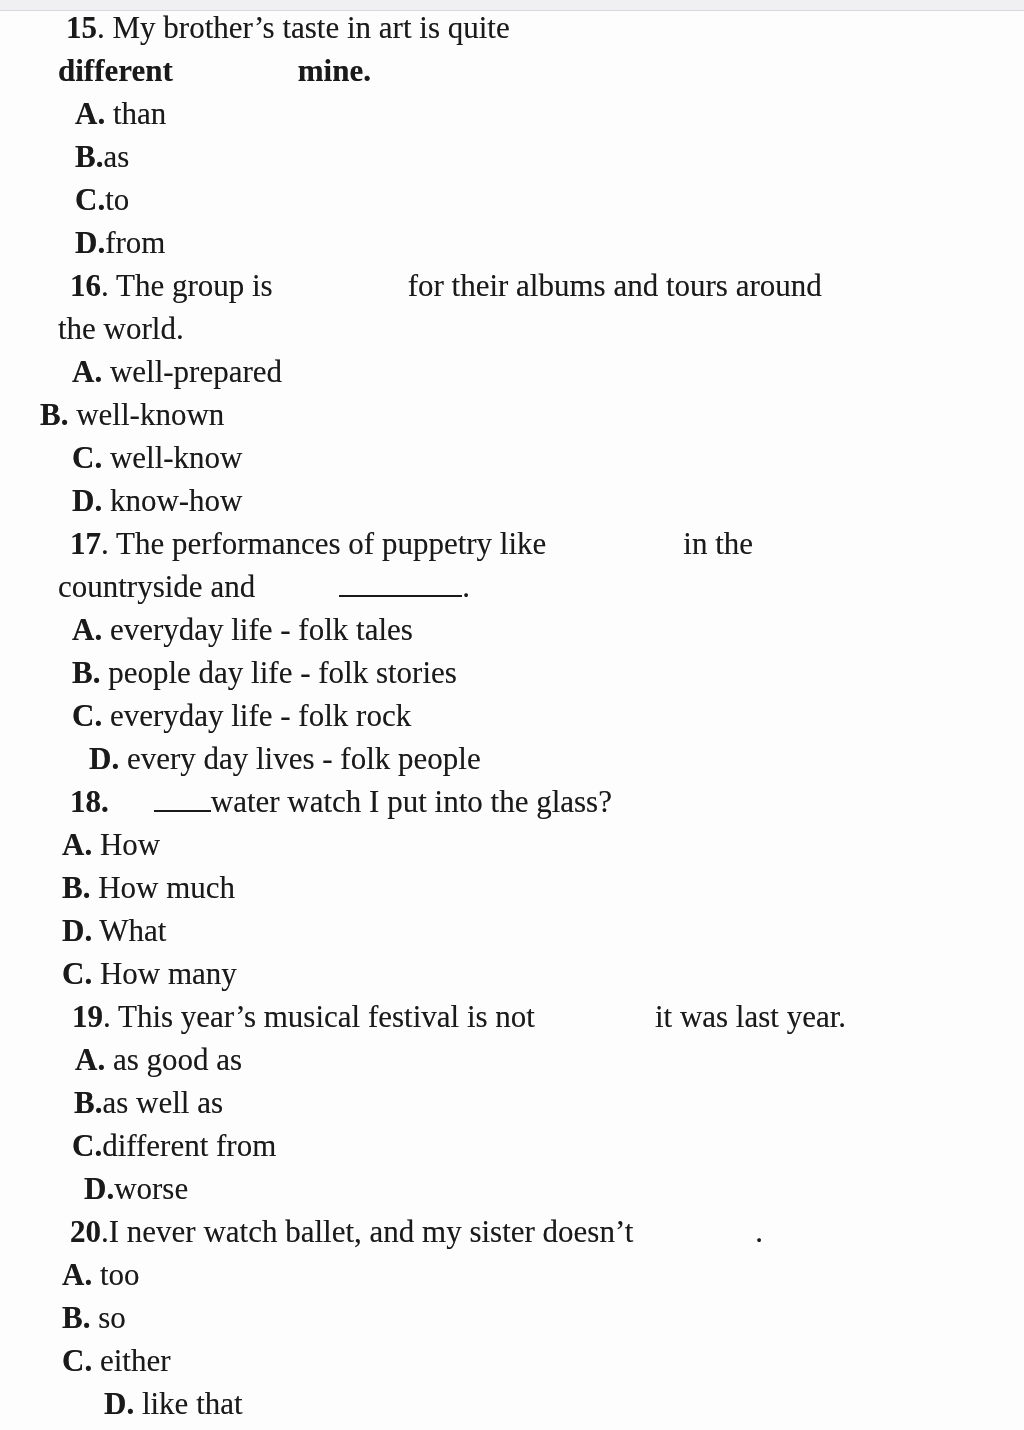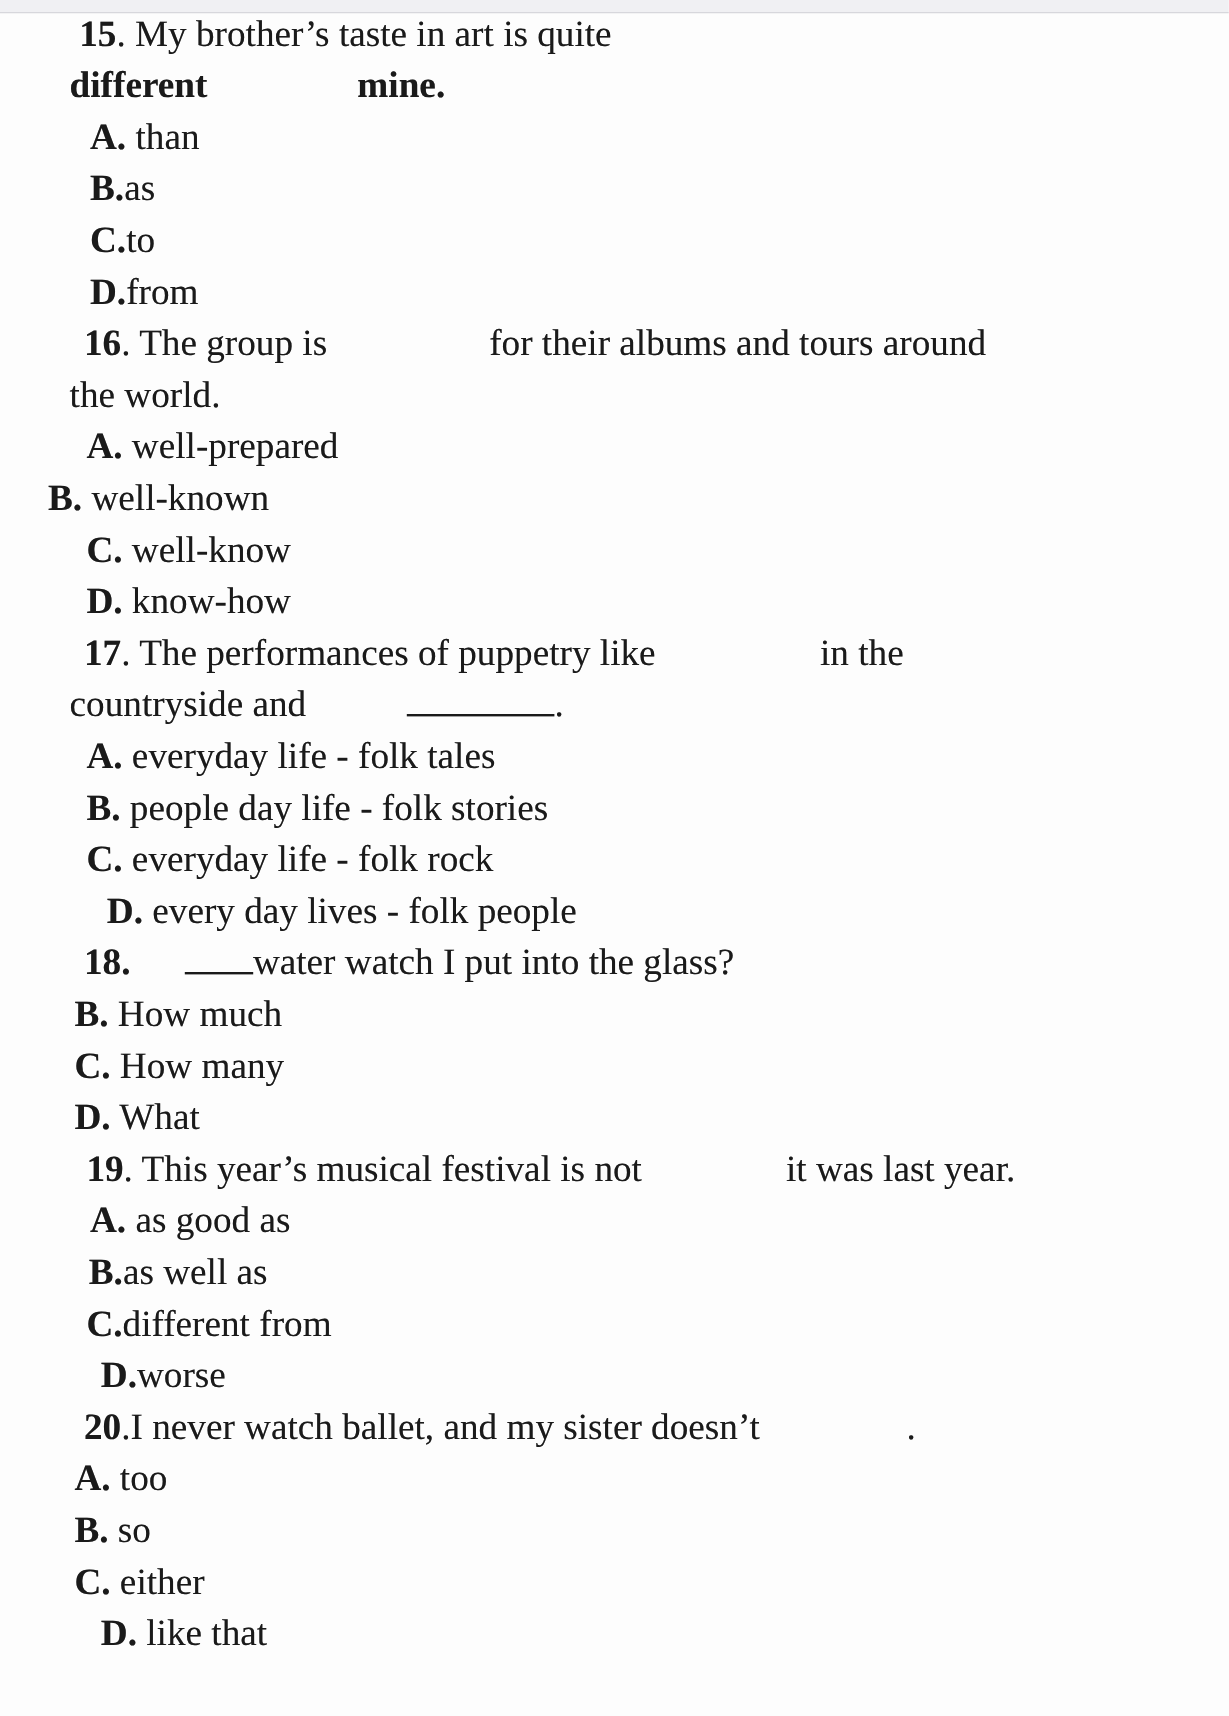--- a/index.html
+++ b/index.html
@@ -63,31 +63,32 @@
     <div class="question">
       <div class="line" style="padding-left: 70px;"><span class="bold">17</span><span>. The performances of puppetry like</span><span class="gap" style="width: 137px;"></span><span>in the</span></div>
       <div class="line" style="padding-left: 58px;"><span>countryside and</span><span class="gap" style="width: 84px;"></span><span class="blank" style="width: 123px;"></span><span>.</span></div>
       <div class="line" style="padding-left: 72px;"><span class="bold">A.</span><span> everyday life - folk tales</span></div>
       <div class="line" style="padding-left: 72px;"><span class="bold">B.</span><span> people day life - folk stories</span></div>
       <div class="line" style="padding-left: 72px;"><span class="bold">C.</span><span> everyday life - folk rock</span></div>
       <div class="line" style="padding-left: 89px;"><span class="bold">D.</span><span> every day lives - folk people</span></div>
     </div>
     <div class="question">
       <div class="line" style="padding-left: 70px;"><span class="bold">18.</span><span class="gap" style="width: 45px;"></span><span class="blank" style="width: 57px;"></span><span>water watch I put into the glass?</span></div>
+      <div class="line" style="padding-left: 62px;"><span class="bold">A.</span><span> How</span></div>
       <div class="line" style="padding-left: 62px;"><span class="bold">B.</span><span> How much</span></div>
+      <div class="line" style="padding-left: 62px;"><span class="bold">D.</span><span> What</span></div>
       <div class="line" style="padding-left: 62px;"><span class="bold">C.</span><span> How many</span></div>
-      <div class="line" style="padding-left: 62px;"><span class="bold">D.</span><span> What</span></div>
     </div>
     <div class="question">
       <div class="line" style="padding-left: 72px;"><span class="bold">19</span><span>. This year’s musical festival is not</span><span class="gap" style="width: 120px;"></span><span>it was last year.</span></div>
       <div class="line" style="padding-left: 75px;"><span class="bold">A.</span><span> as good as</span></div>
       <div class="line" style="padding-left: 74px;"><span class="bold">B.</span><span>as well as</span></div>
       <div class="line" style="padding-left: 72px;"><span class="bold">C.</span><span>different from</span></div>
       <div class="line" style="padding-left: 84px;"><span class="bold">D.</span><span>worse</span></div>
     </div>
     <div class="question">
       <div class="line" style="padding-left: 70px;"><span class="bold">20</span><span>.I never watch ballet, and my sister doesn’t</span><span class="gap" style="width: 122px;"></span><span>.</span></div>
       <div class="line" style="padding-left: 62px;"><span class="bold">A.</span><span> too</span></div>
       <div class="line" style="padding-left: 62px;"><span class="bold">B.</span><span> so</span></div>
       <div class="line" style="padding-left: 62px;"><span class="bold">C.</span><span> either</span></div>
-      <div class="line" style="padding-left: 84px;"><span class="bold">D.</span><span> like that</span></div>
+      <div class="line" style="padding-left: 62px; margin-left: 42px;"><span class="bold">D.</span><span> like that</span></div>
     </div>
   </div>
 
 </body></html>

